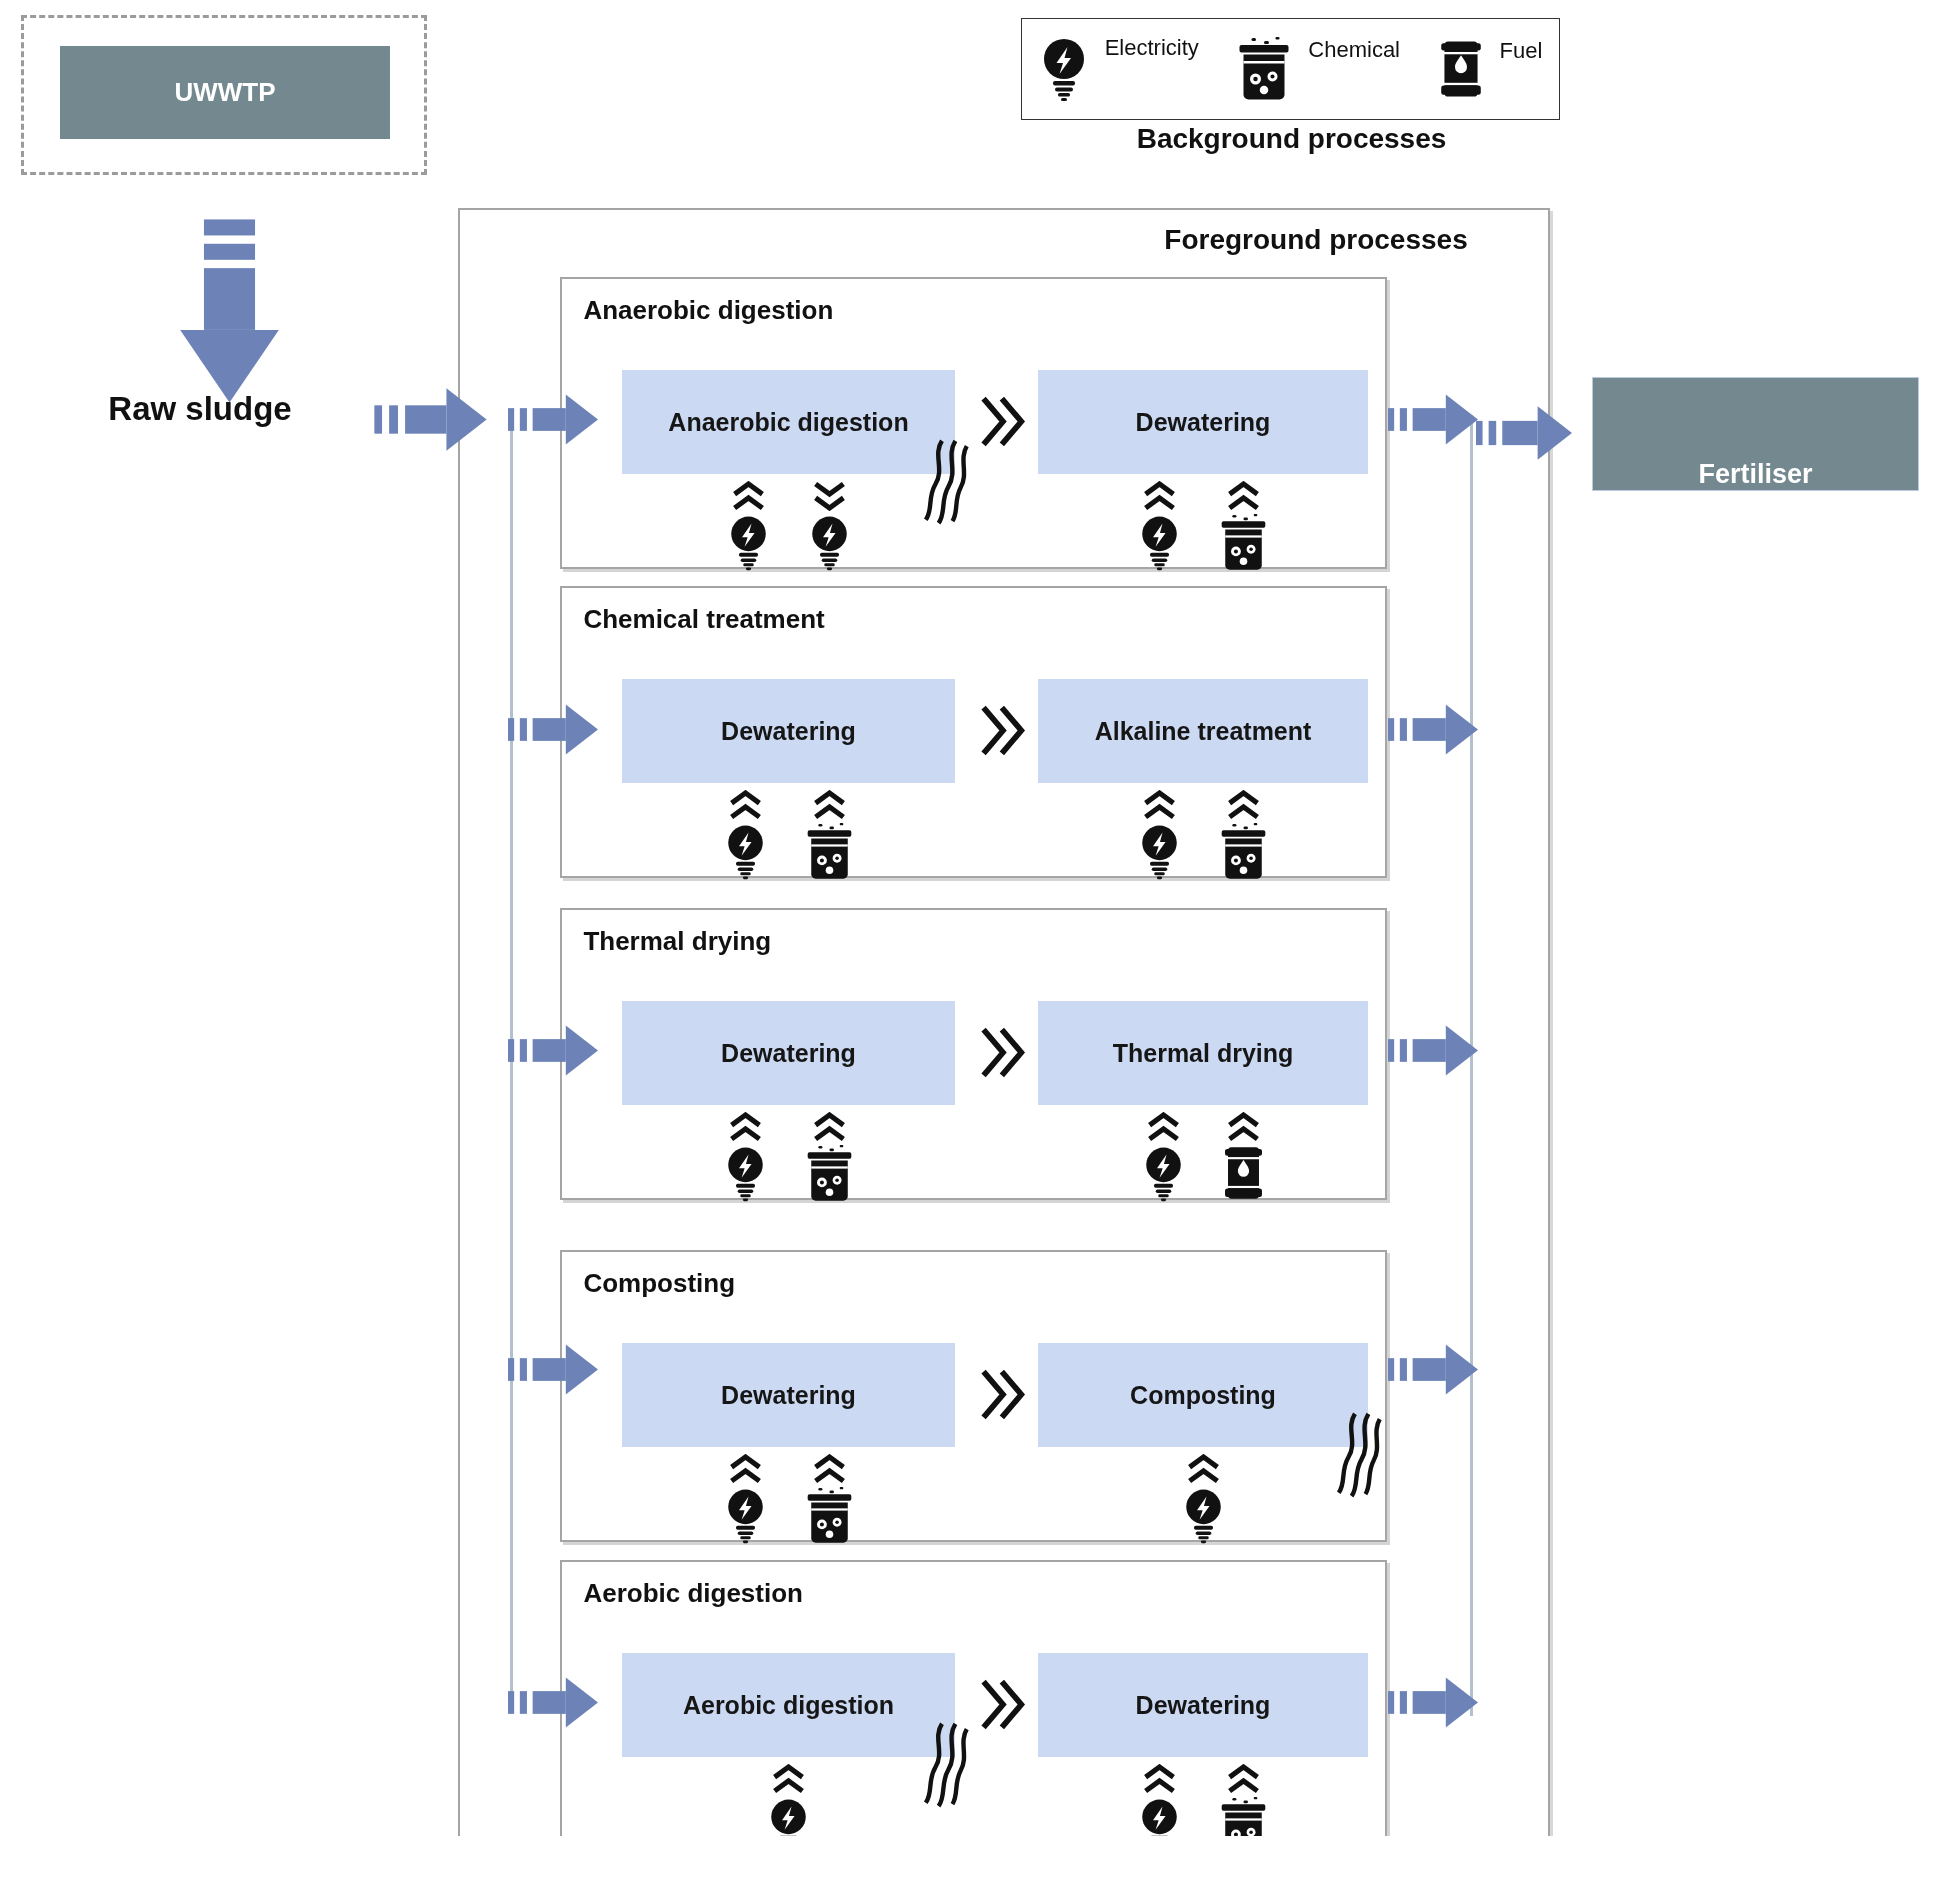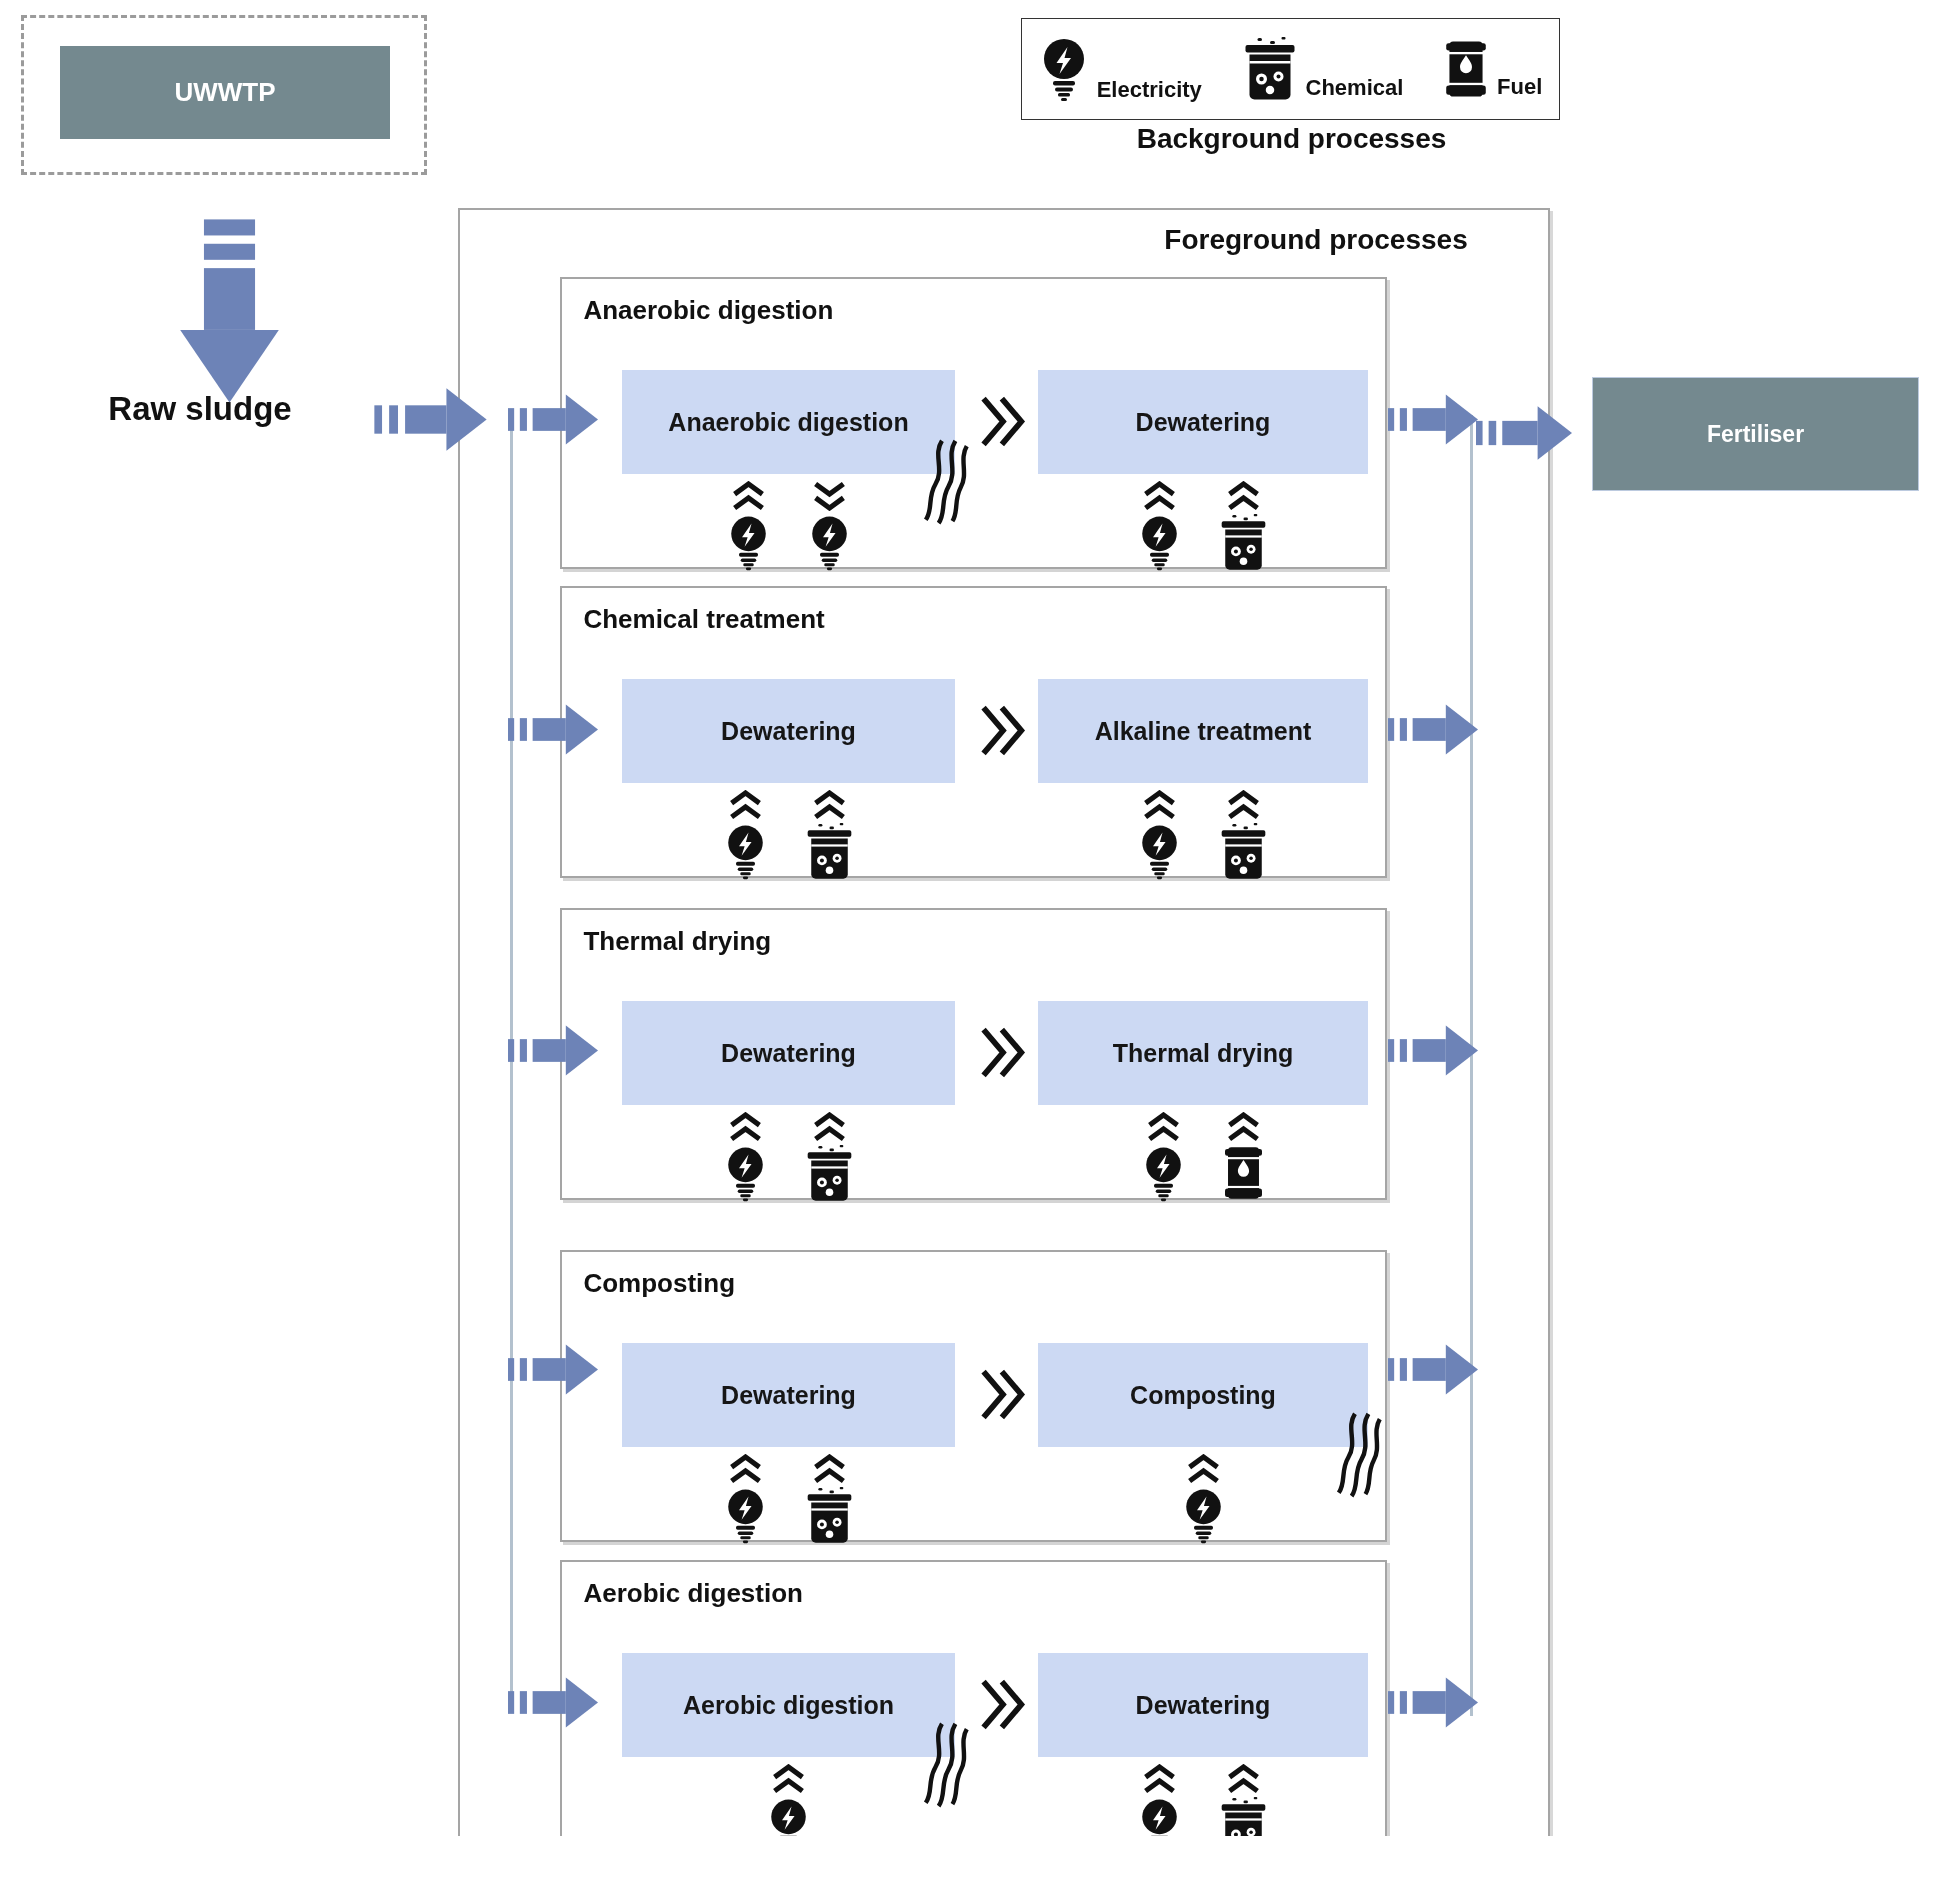--- a/index.html
+++ b/index.html
@@ -7,21 +7,21 @@
           font-family:"Liberation Sans", sans-serif;color:#111;overflow:hidden;}
   .abs{position:absolute;}
   
   .slate{background:#74898f;color:#fff;display:flex;align-items:center;justify-content:center;
          font-weight:bold;}
   
   .dashed{border:3px dashed #9b9b9b;background:#fff;}
   
   .legend{border:1.8px solid #333;background:#fff;display:flex;align-items:center;
           justify-content:space-between;padding:0 16.7px;box-sizing:border-box;}
-  .legend-item{display:flex;align-items:flex-end;gap:8px;font-weight:bold;}
+  .legend-item{display:flex;align-items:flex-start;gap:16px;}
   .legend-label{font-size:22px;color:#111;}
   .caption{font-weight:bold;font-size:28px;text-align:center;color:#111;}
   
   .fg-box{border:2.4px solid #a5a5a5;background:#fff;box-shadow:3px 3px 0 #d8d8d8;}
   
   .group{position:absolute;left:560px;width:827px;height:292px;background:#fff;
          border:2.4px solid #a5a5a5;box-shadow:3px 3px 0 #d4d4d4;box-sizing:border-box;}
   .group-title{position:absolute;left:21.4px;top:15.5px;font-size:26px;font-weight:bold;}
   .step{position:absolute;top:91px;}
   .step-left{left:60px;width:333px;}
@@ -182,21 +182,21 @@
   <svg class="arrow" style="left:1388px;top:1342px;" width="90" height="55" viewBox="0 0 190 110">
       <use href="#sym-arrow-r"></use>
     </svg>
   <svg class="arrow" style="left:1388px;top:1675px;" width="90" height="55" viewBox="0 0 190 110">
       <use href="#sym-arrow-r"></use>
     </svg>
 
   <svg class="arrow" style="left:1476px;top:402px;" width="96" height="62" viewBox="0 0 190 110">
       <use href="#sym-arrow-r"></use>
     </svg>
-  <div class="abs slate fert" style="left:1592px;top:377px;width:327px;height:114px;font-size:23px;">
+  <div class="abs slate fert" style="left:1592px;top:377px;width:327px;height:114px;font-size:27px;align-items:flex-end;">
     <span>Fertiliser</span>
   </div>
 
   <section class="group" style="top:277px;">
     <div class="group-title">Anaerobic digestion</div>
     <div class="step step-left">
       <div class="step-box">Anaerobic digestion</div>
       <div class="icons-row">
   <div class="icon-block">
     <svg class="chev" viewBox="0 0 80 64">

